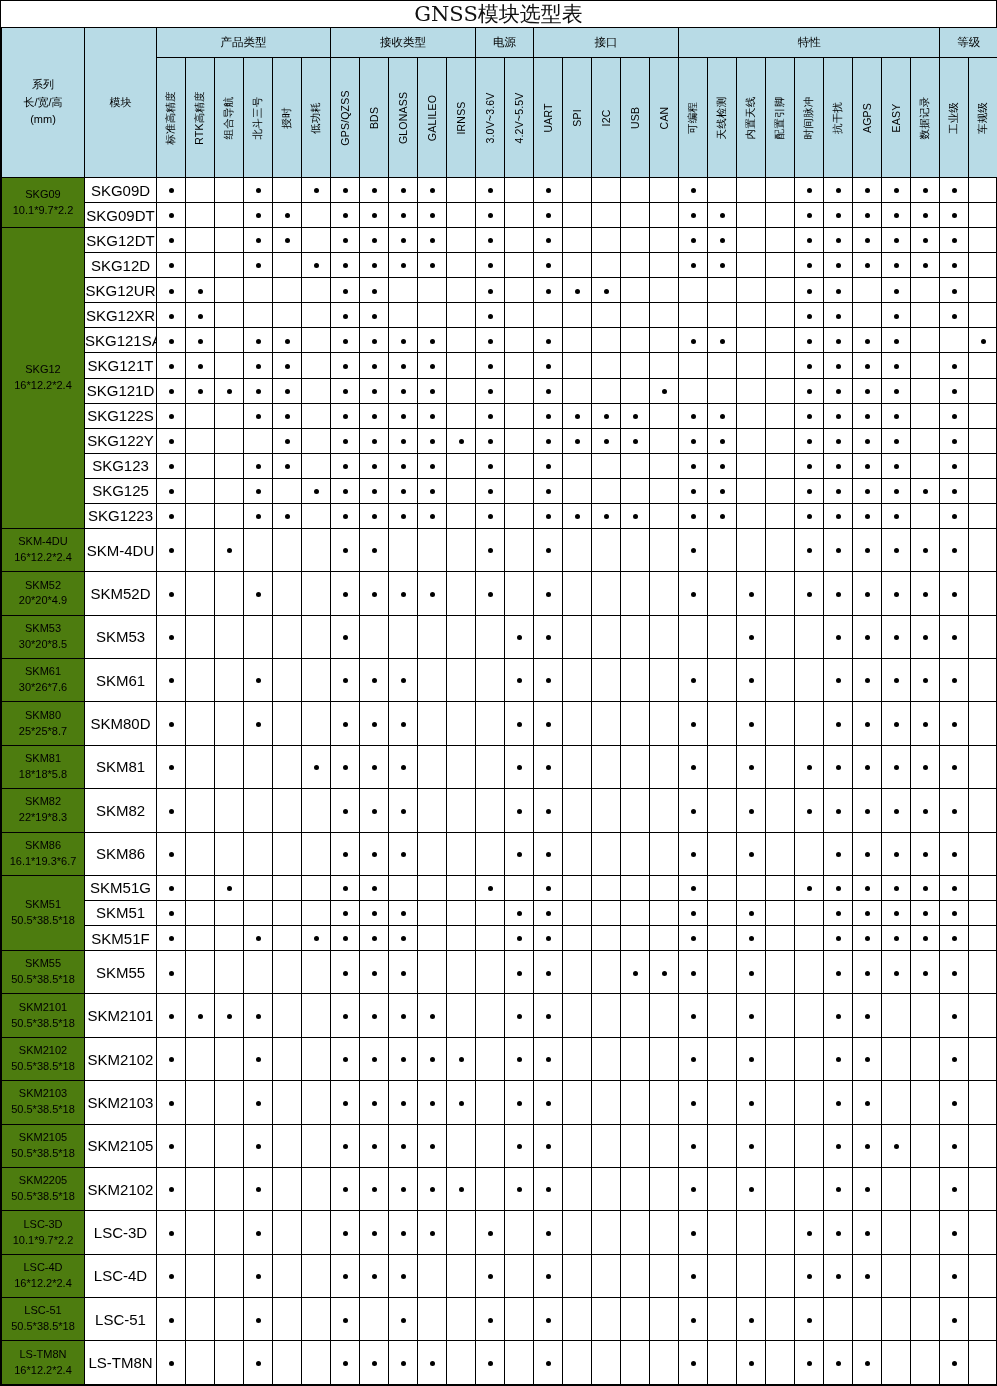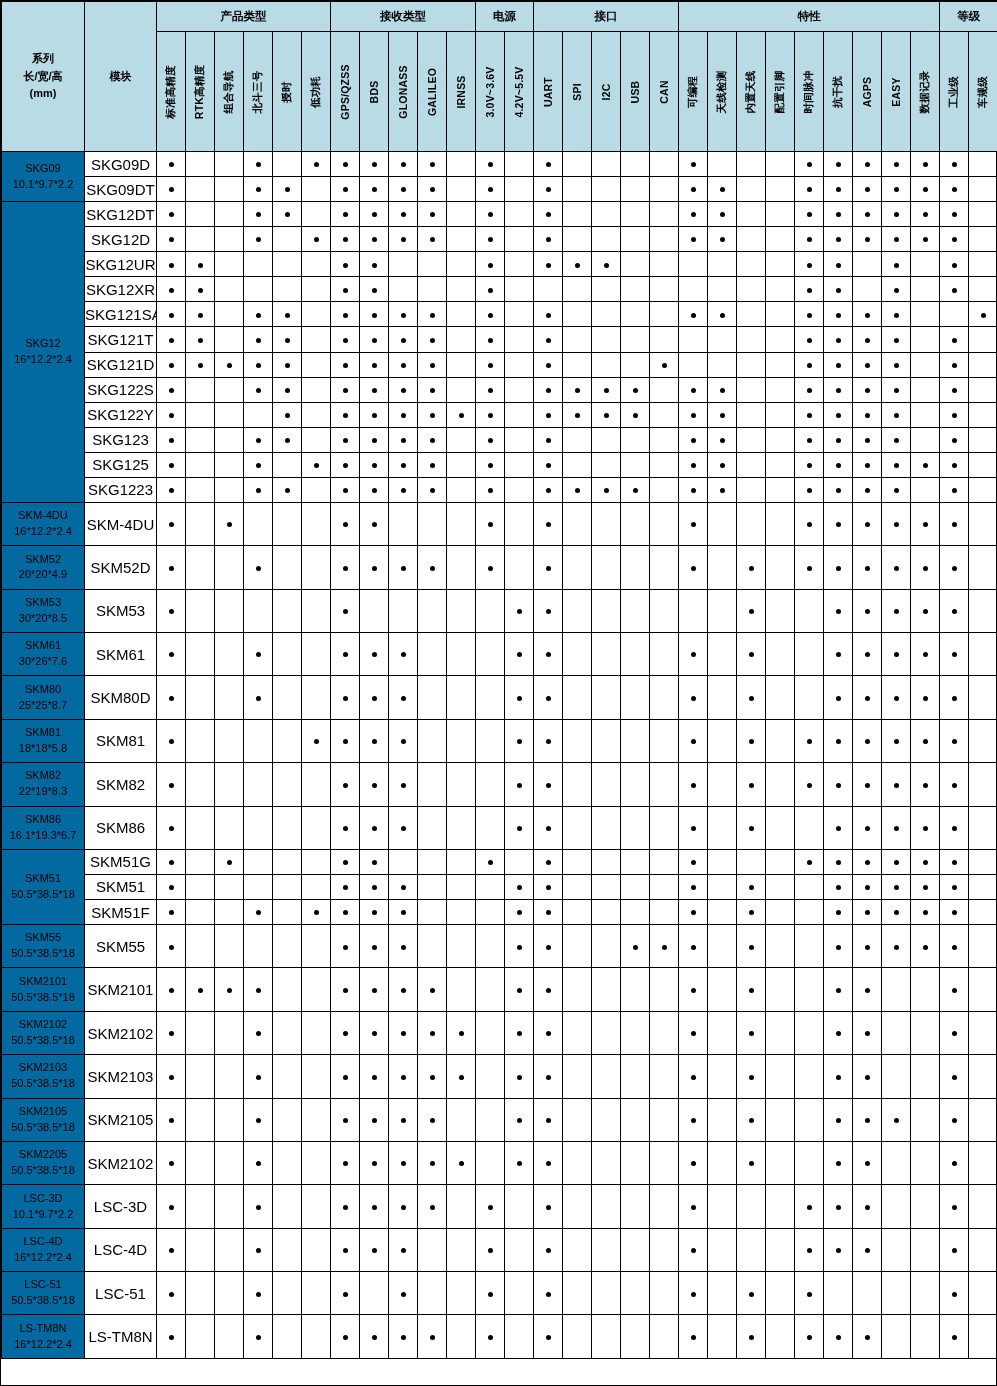--- a/index.html
+++ b/index.html
@@ -8,39 +8,40 @@
     border:1px solid #000;background:#fff;color:#000;
     font-family:"Liberation Sans","DejaVu Sans",sans-serif;
   }
   .title-bar{
     height:26px;display:flex;align-items:center;justify-content:center;
     font-family:"DejaVu Serif","Liberation Serif",serif;
     font-size:21px;color:#111;
   }
   table{width:100%;height:1358px;border-collapse:collapse;table-layout:fixed;}
   th,td{border:1px solid #000;padding:0;text-align:center;vertical-align:middle;overflow:hidden;}
-  thead th{background:#b8dbe6;font-weight:bold;}
+  thead th{background:#b8dbe6;font-weight:normal;}
   .group-row{height:30px;}
   .ghead{font-size:11.5px;}
   .label-row{height:120px;}
   th.colhead{position:relative;}
   .vlabel{
     position:absolute;left:50%;top:50%;
     transform:translate(-50%,-50%) rotate(-90deg);
     white-space:nowrap;font-size:10.5px;letter-spacing:0.2px;
   }
   .corner{font-size:11px;line-height:1.6;white-space:pre-line;margin-top:28px;}
-  td.series{font-size:11px;line-height:1.45;background:#0369a1;}
+  td.series{font-size:11px;line-height:1.45;background:#4d7c0f;}
   td.module{font-size:15px;}
   .dot{display:inline-block;width:5px;height:5px;border-radius:50%;background:#000;vertical-align:middle;}
 </style>
 </head>
 <body>
 
 <div class="page">
+  <div class="title-bar">GNSS模块选型表</div>
   <table id="tbl">
       <colgroup>
         <col style="width:83px">
         <col style="width:72px">
         <col style="width:29px">
         <col style="width:29px">
         <col style="width:29px">
         <col style="width:29px">
         <col style="width:29px">
         <col style="width:29px">

